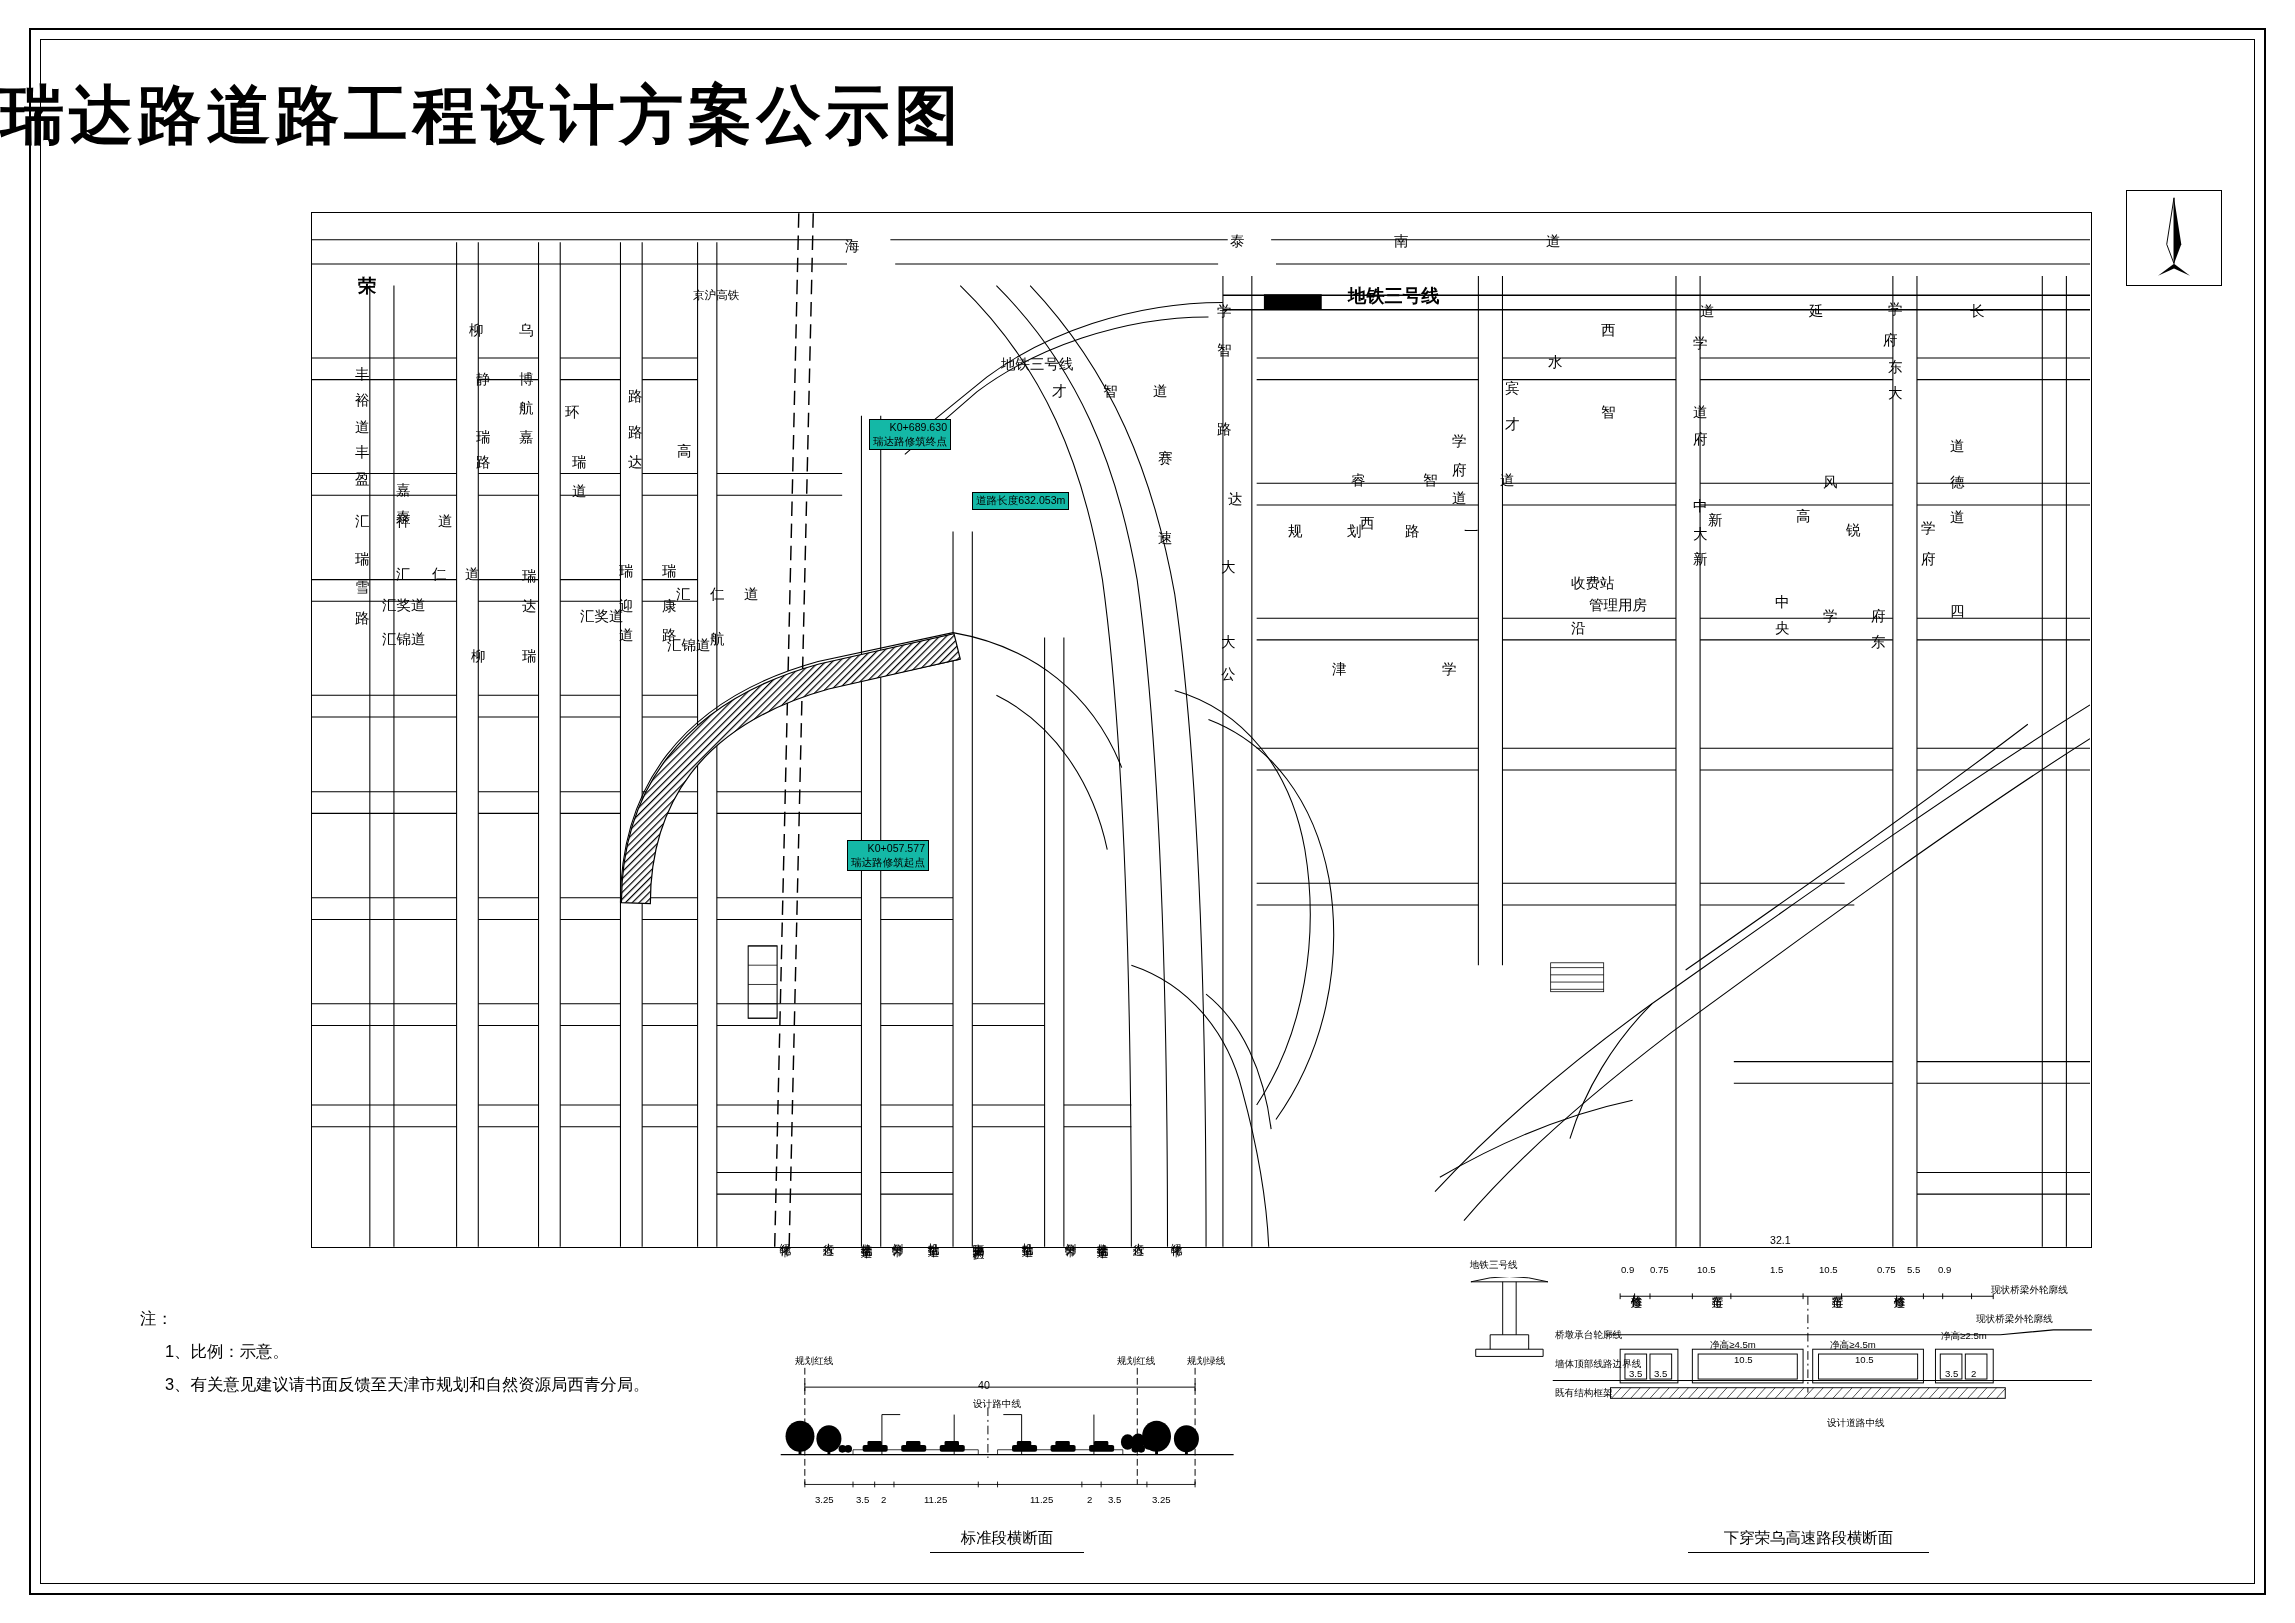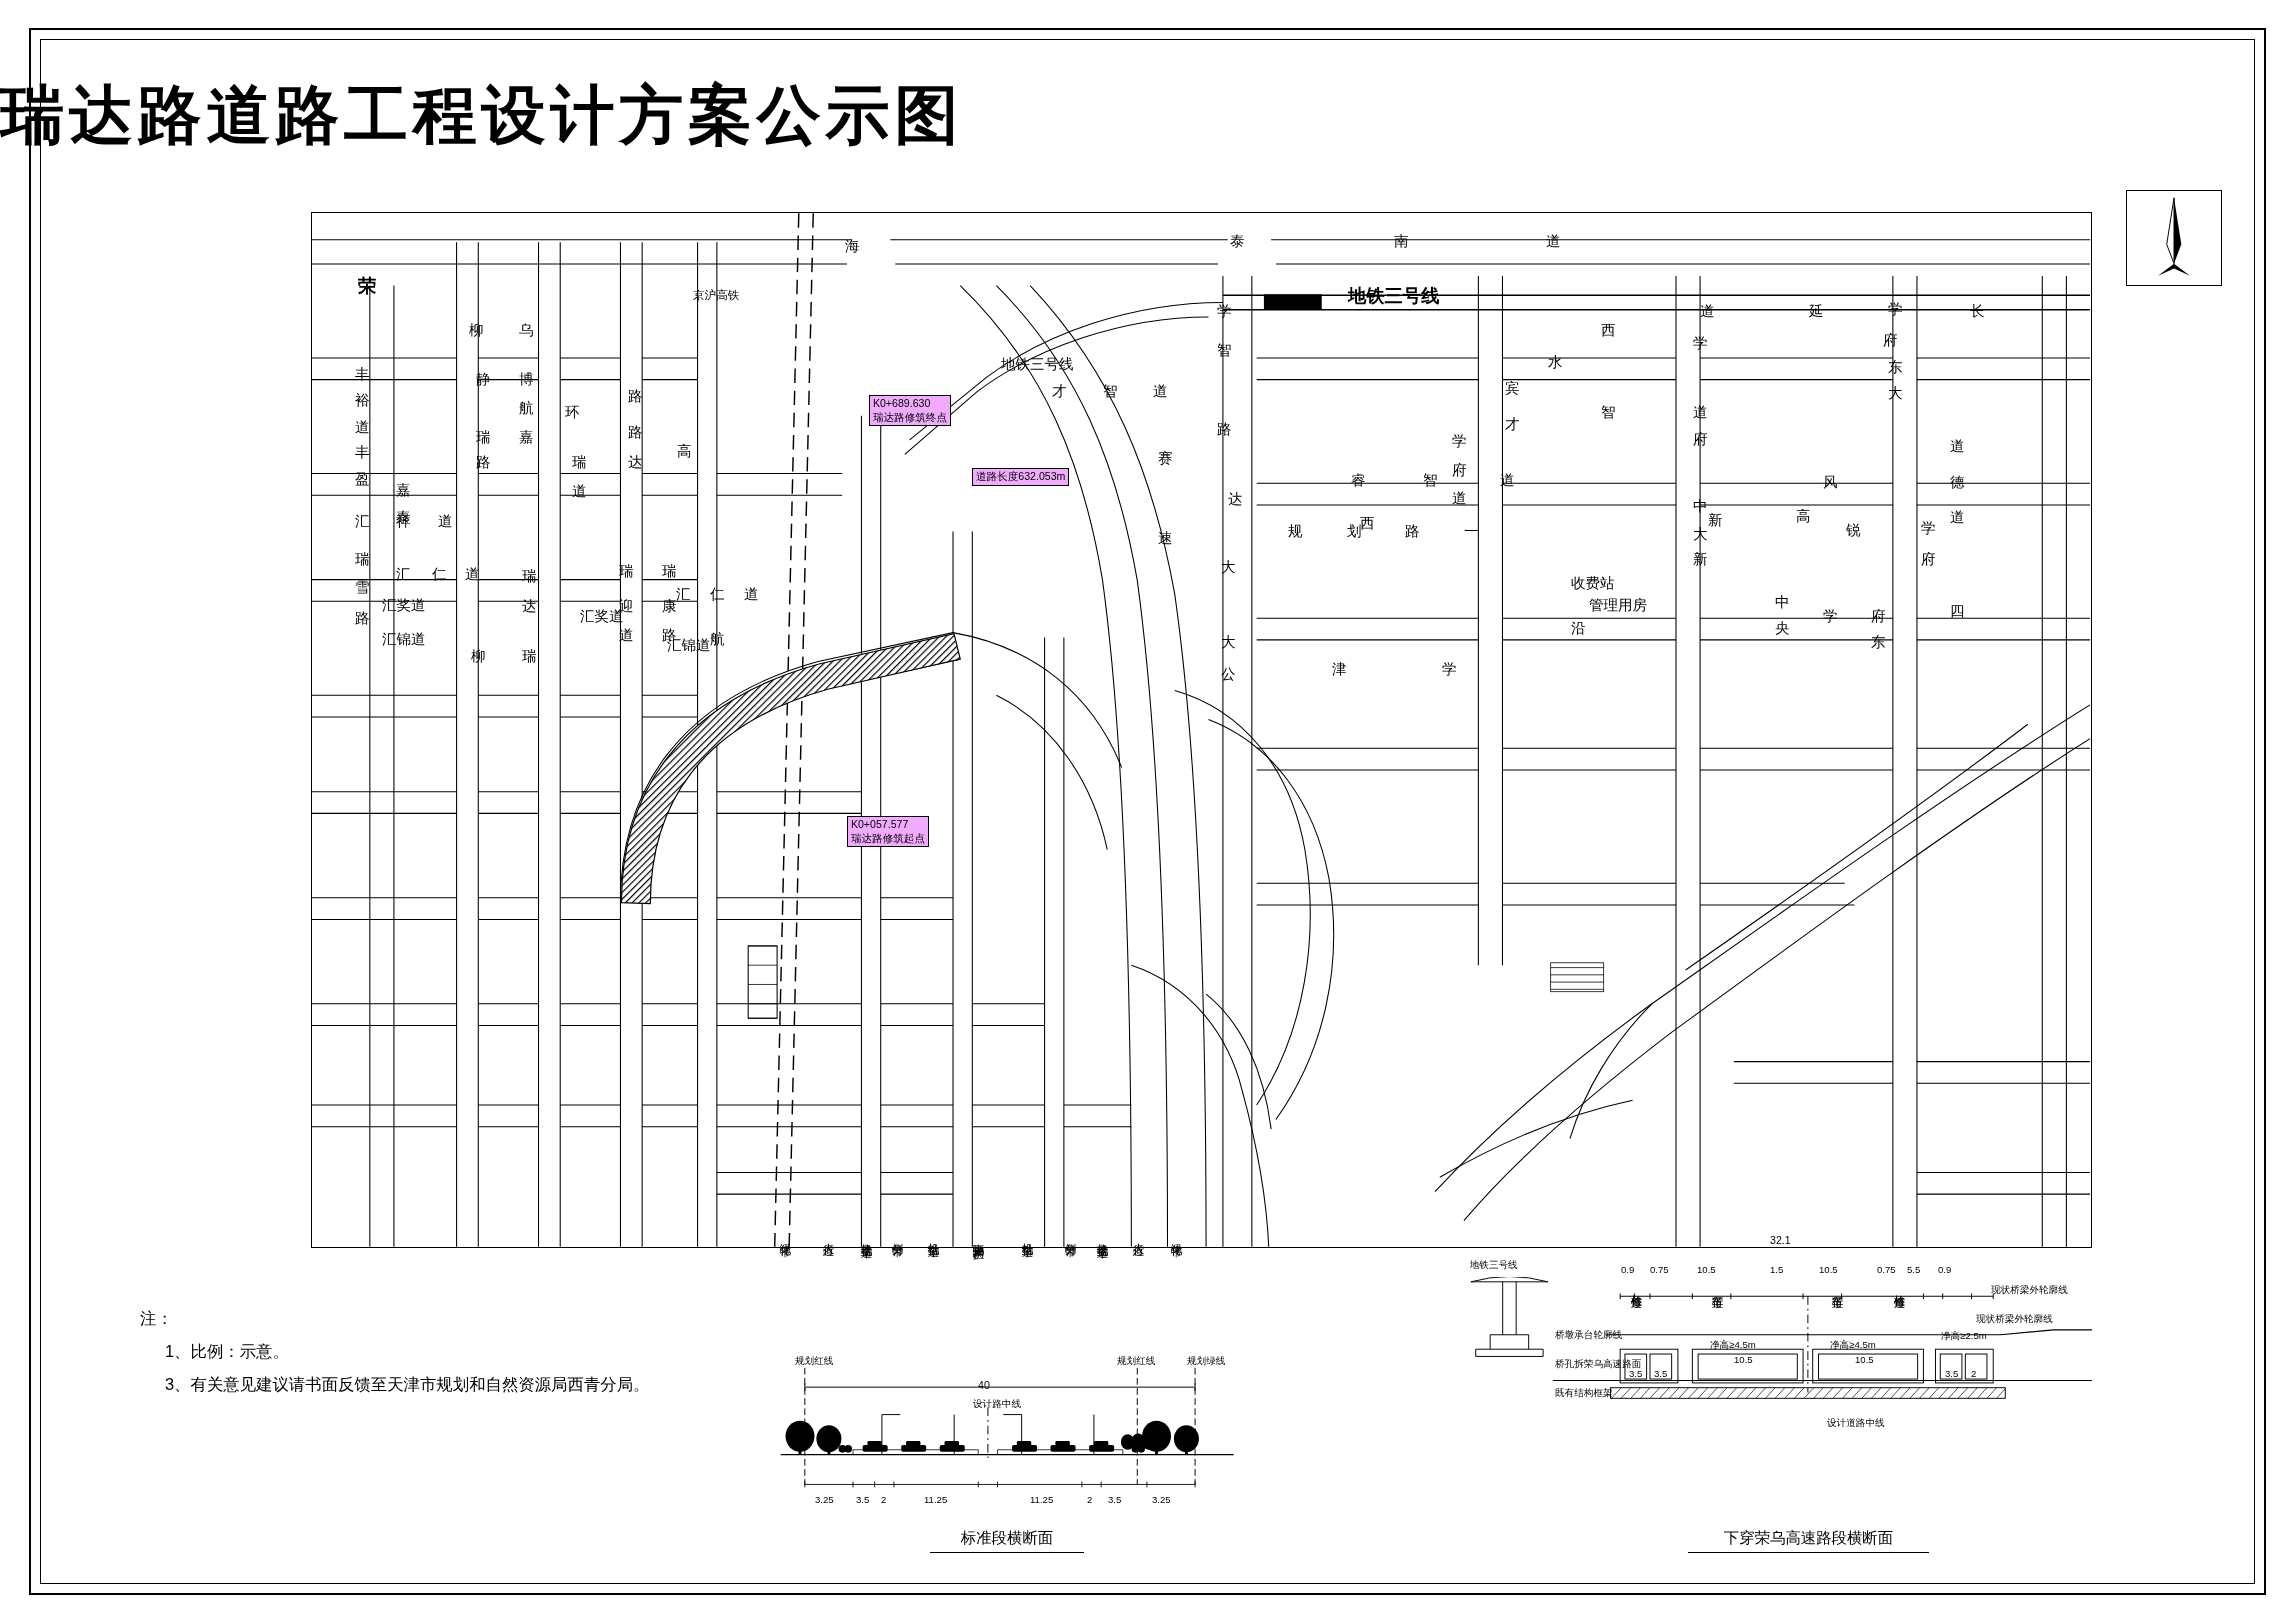--- a/index.html
+++ b/index.html
@@ -11,21 +11,21 @@
   #title{position:absolute;left:0;top:72px;width:2295px;text-align:left;font-family:"DejaVu Serif","Liberation Serif",serif;
          font-size:64px;font-weight:bold;letter-spacing:4.8px;}
 
   
   #map{position:absolute;left:311px;top:212px;width:1781px;height:1036px;border:1.4px solid #000;box-sizing:border-box;overflow:hidden;background:#fff;}
   #map svg{display:block;}
   .mlabel{position:absolute;font-size:14.5px;font-family:"DejaVu Sans","Liberation Sans",sans-serif;white-space:nowrap;color:#000;}
   .mlabel.big{font-size:18.3px;font-weight:bold;}
   .mlabel.sm{font-size:11.6px;}
 
-  .callout{position:absolute;border:1px solid #000;background:#f0abfc;font-size:10.6px;line-height:1.25;padding:1.4px 2.9px;text-align:left;white-space:nowrap;}
+  .callout{position:absolute;border:1px solid #000;background:#14b8a6;font-size:10.6px;line-height:1.25;padding:1.4px 2.9px;text-align:right;white-space:nowrap;margin-top:24px;}
 
   
   #compass{position:absolute;left:2126px;top:190px;width:96px;height:96px;border:1.4px solid #000;box-sizing:border-box;background:#fff;}
 
   
   #notes{position:absolute;left:140px;top:1302px;width:723px;font-size:16.4px;line-height:2.0;}
   #notes .nt{margin-left:0px;}
   #notes .ni{margin-left:25px;}
   .hatchbox{display:inline-block;width:58px;height:16.4px;border:1px solid #000;vertical-align:-2.9px;
     background:repeating-linear-gradient(45deg,#000 0 1.4px,#fff 1.4px 4.8px);}
@@ -445,21 +445,21 @@
     <div class="dim2" style="left:480px;top:96px;">净高≥2.5m</div>
 
     <div class="dim2" style="left:168px;top:134px;">3.5</div>
     <div class="dim2" style="left:193px;top:134px;">3.5</div>
     <div class="dim2" style="left:273px;top:120px;">10.5</div>
     <div class="dim2" style="left:394px;top:120px;">10.5</div>
     <div class="dim2" style="left:484px;top:134px;">3.5</div>
     <div class="dim2" style="left:510px;top:134px;">2</div>
 
     <div class="dim2" style="left:94px;top:95px;">桥墩承台轮廓线</div>
-    <div class="dim2" style="left:94px;top:124px;">桥孔拆荣乌高速路面</div>
+    <div class="dim2" style="left:94px;top:124px;">墙体顶部线路边界线</div>
     <div class="dim2" style="left:94px;top:153px;">既有结构框架</div>
     <div class="dim2" style="left:515px;top:79px;">现状桥梁外轮廓线</div>
     <div class="dim2" style="left:366px;top:183px;">设计道路中线</div>
     <div class="dim2" style="left:530px;top:50px;">现状桥梁外轮廓线</div>
 
     <div class="csTitle" style="left:227px;top:294px;width:241px;">下穿荣乌高速路段横断面</div>
   </div>
 </div>
 
 

